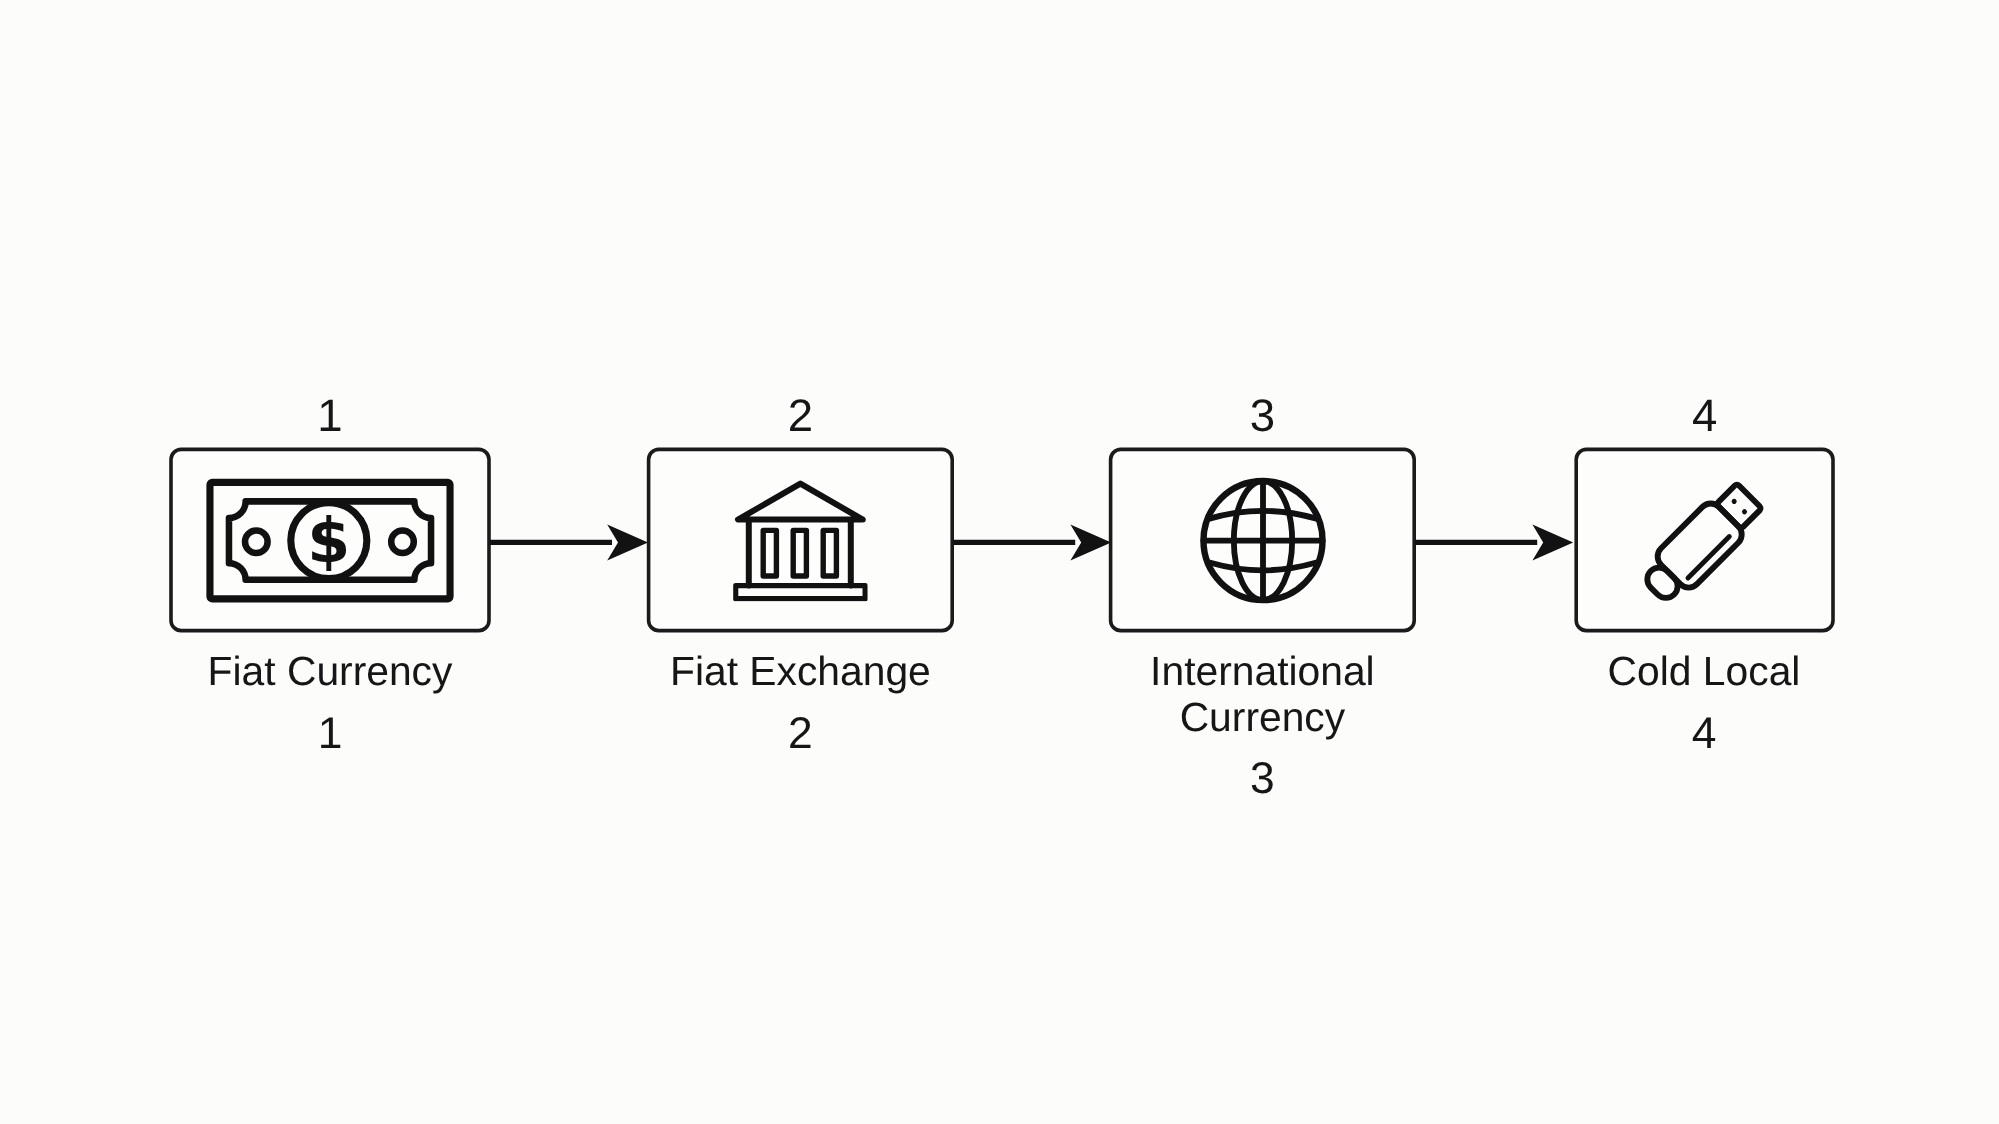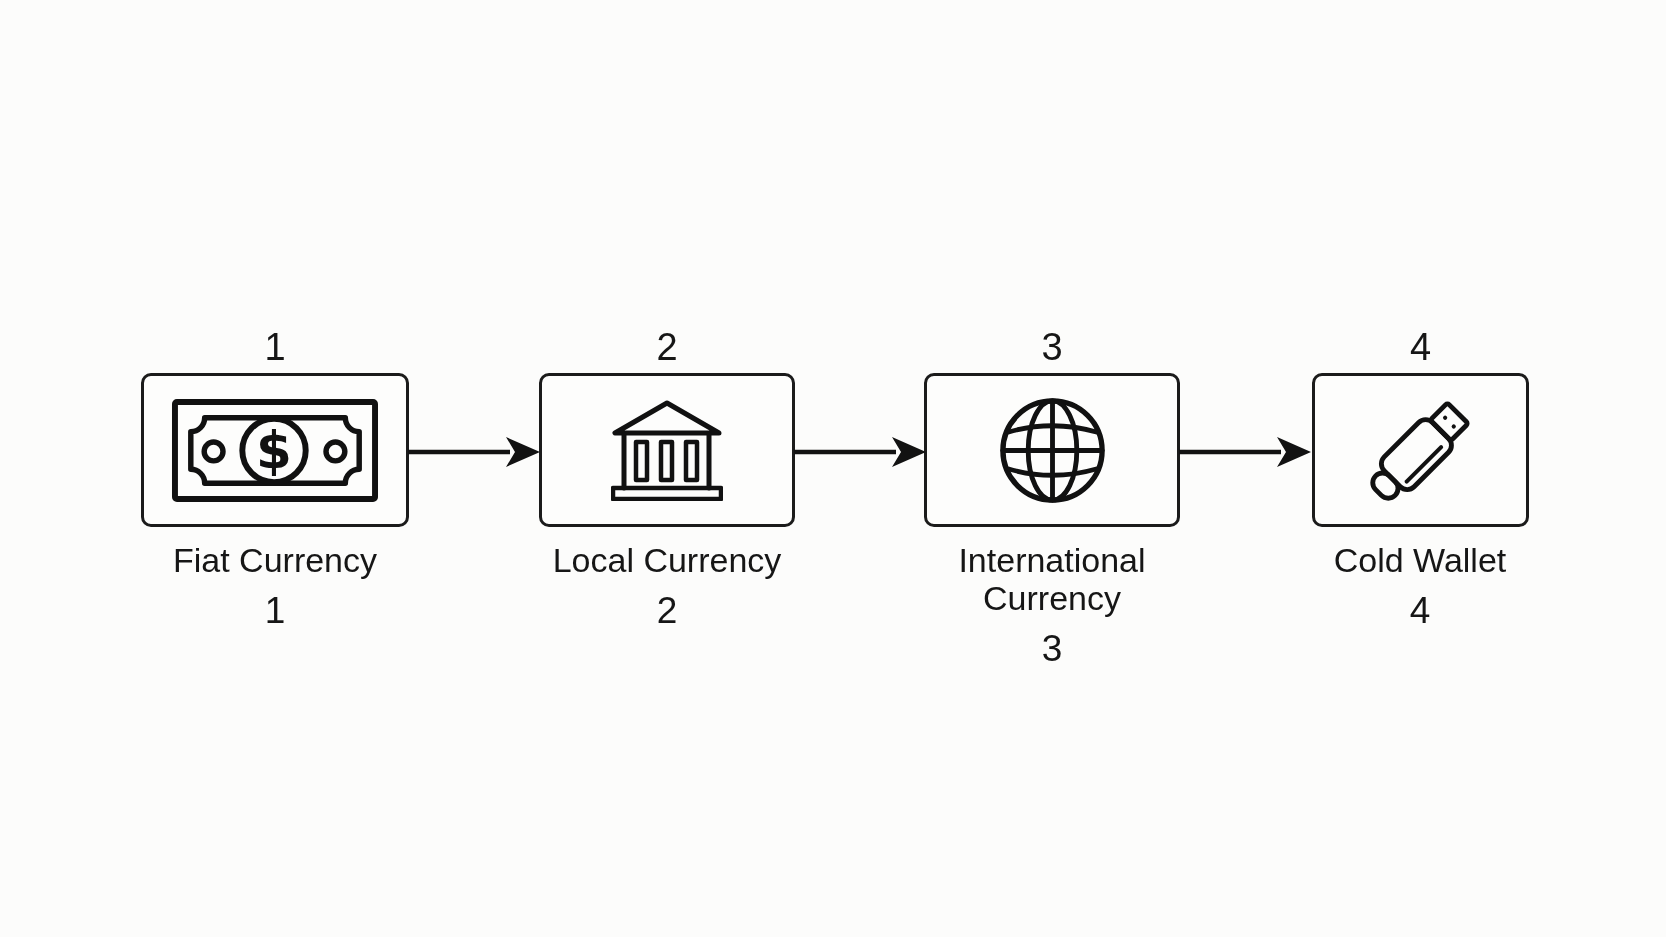--- a/index.html
+++ b/index.html
@@ -153,25 +153,25 @@
   <svg class="arrow" id="arrow-3" viewBox="0 0 132 40">
     <line x1="0" y1="20" x2="102" y2="20" stroke="#121212" stroke-width="4.5"></line>
     <polygon points="132,20 98,5 107,20 98,35" fill="#121212"></polygon>
   </svg>
 
   <div class="caption" id="cap-1">
     <div class="label">Fiat Currency</div>
     <div class="bottom-number">1</div>
   </div>
   <div class="caption" id="cap-2">
-    <div class="label">Local Currency</div>
+    <div class="label">Fiat Exchange</div>
     <div class="bottom-number">2</div>
   </div>
   <div class="caption" id="cap-3">
     <div class="label">International Currency</div>
     <div class="bottom-number">3</div>
   </div>
   <div class="caption" id="cap-4">
-    <div class="label">Cold Wallet</div>
+    <div class="label">Cold Local</div>
     <div class="bottom-number">4</div>
   </div>
 
 </div>
 
 </body></html>

